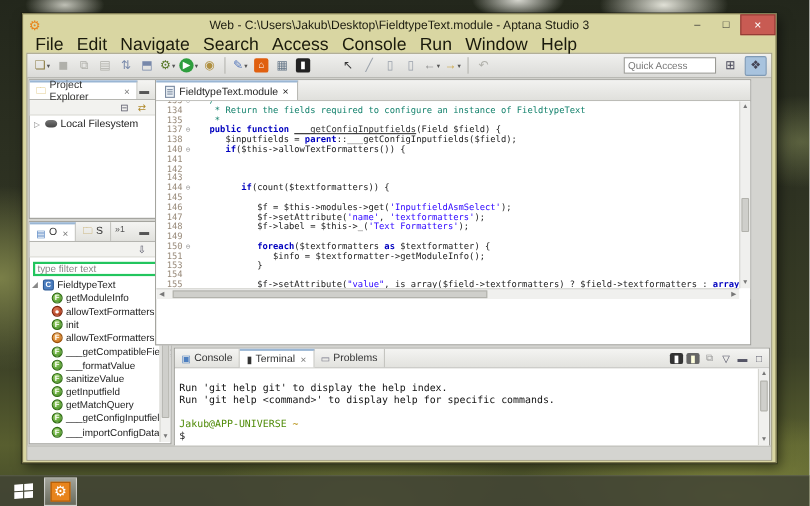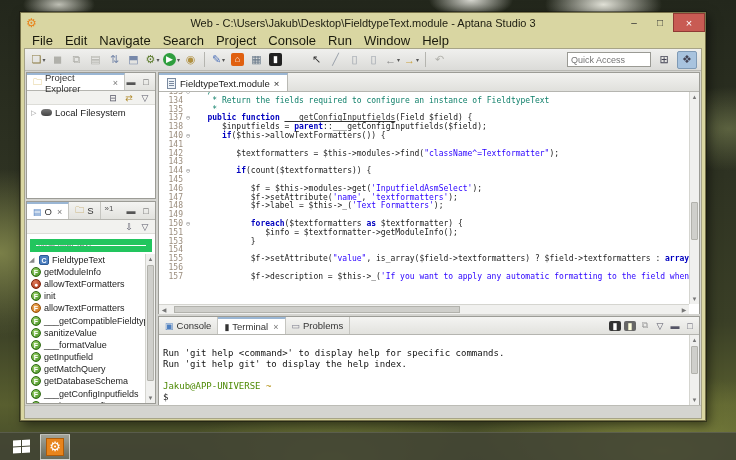--- a/index.html
+++ b/index.html
@@ -36,21 +36,21 @@
   .window { position:absolute; left:20px; top:12px; width:686px; height:409px;
     background:#d9d6a2; border:1px solid #76724a; box-shadow:0 0 0 1px rgba(20,20,10,.45), 3px 4px 10px rgba(0,0,0,.5); }
   .titlebar { height:20px; display:flex; align-items:center; padding-left:4px; position:relative; }
   .title-icon { width:13px; height:13px; color:#e8841c; font-size:12px; line-height:13px; text-align:center; }
   .title-text { position:absolute; left:0; right:0; text-align:center; font-size:11px; color:#1c1c10; }
   .win-controls { position:absolute; right:0; top:0; height:20px; display:flex; }
   .wc { width:26px; height:19px; display:flex; align-items:center; justify-content:center;
     font-size:10px; color:#333; cursor:pointer; }
   .wc.close { width:32px; background:#c85b53; color:#fff; border:1px solid #8f3a34; font-size:11px; }
   .menubar { height:15px; display:flex; align-items:center; gap:2px; padding-left:6px; }
-  .menu-item { font-size:13px; color:#1a1a0c; padding:1px 5px; cursor:pointer; }
+  .menu-item { font-size:16px; color:#1a1a0c; padding:1px 5px; cursor:pointer; }
 
   .frame-content { margin:0 3px 3px 3px; height:371px; background:#d4d4d0; border:1px solid #a7a487; }
 
   
   .toolbar { height:22px; background:linear-gradient(180deg,#f0f0ee,#dddddad); background:linear-gradient(180deg,#f0f0ee,#dbdbd8);
     border-bottom:1px solid #b9b9b4; display:flex; align-items:center; padding:0 4px; }
   .tbi { height:17px; min-width:17px; display:inline-flex; align-items:center; justify-content:center;
     font-size:11px; margin:0 1px; cursor:pointer; border-radius:2px; }
   .tbi .glyph { display:inline-flex; align-items:center; justify-content:center; }
   .tbi .boxed { width:13px; height:13px; border-radius:2px; font-size:9px; line-height:13px; text-align:center; }
@@ -79,43 +79,43 @@
   .phi { font-size:9px; color:#555; cursor:pointer; width:12px; text-align:center; }
   .panel-toolbar { height:14px; display:flex; justify-content:flex-end; align-items:center; gap:4px;
     padding-right:4px; background:#f2f2ef; border-bottom:1px solid #ddddd8; }
 
   
   .tree-row { display:flex; align-items:center; gap:3px; font-size:9.5px; color:#222; padding:2px 2px 2px 4px; cursor:pointer; }
   .tw { color:#888; font-size:7px; width:7px; }
   .drive-icon { width:11px; height:7px; background:linear-gradient(180deg,#777,#444); border-radius:45%/60%; }
 
   
-  .filter-input { width:calc(100% - 6px); margin:2px 3px; height:13px; border:6px solid #22c55e;
+  .filter-input { width:calc(100% - 6px); margin:2px 3px; height:13px; border:2px solid #22c55e;
     font-size:9px; padding:0 2px; color:#888; font-family:"Liberation Sans",sans-serif; }
   .ol-tree { font-size:9px; color:#222; overflow:hidden; position:relative; height:calc(100% - 52px); }
   .ol-row { display:flex; align-items:center; gap:3px; padding:1.1px 2px; cursor:pointer; white-space:nowrap; }
-  .ol-row.method { padding-left:4px; }
+  .ol-row.method { padding-left:20px; }
   .mi { width:10px; height:10px; border-radius:50%; color:#fff; font-size:7px; line-height:10px;
     text-align:center; flex:none; font-weight:bold; }
   .mi.class { border-radius:2px; background:#4d7fc0; border:1px solid #2c5a95; }
   .mi.public { background:radial-gradient(circle at 35% 30%, #9cd36a, #3f8a1f); border:1px solid #2f6b14; }
   .mi.private { background:radial-gradient(circle at 35% 30%, #e07a5a, #a42f10); border:1px solid #7c2008; }
   .mi.protected { background:radial-gradient(circle at 35% 30%, #f0b060, #c66a10); border:1px solid #97500a; }
   .vscroll { position:absolute; top:0; right:0; width:10px; bottom:0; background:#f0f0ee; border-left:1px solid #d5d5d0; }
   .vs-arrow { height:10px; font-size:6px; color:#777; text-align:center; line-height:10px; cursor:pointer; }
   .vs-thumb { position:absolute; left:1px; right:1px; background:#cfcfcb; border:1px solid #b2b2ac; border-radius:1px; cursor:grab; }
 
   
   .ed-tabbar { height:19px; background:linear-gradient(180deg,#f2f2f0,#e0e0dc); border-bottom:1px solid #b5b5b0; display:flex; }
   .ed-tab { display:flex; align-items:center; gap:4px; background:#fff; border-right:1px solid #b9b9b4;
     border-top:2px solid #9ab6d4; padding:0 8px; font-size:9.5px; color:#222; cursor:pointer; }
   .file-icon { width:9px; height:11px; background:#eef3f8; border:1px solid #7a8aa0; position:relative; }
   .file-icon::after { content:""; position:absolute; left:1px; top:2px; width:5px; height:1px; background:#7a8aa0;
     box-shadow:0 2px 0 #7a8aa0, 0 4px 0 #7a8aa0; }
-  .ed-body { position:relative; height:222px; overflow:hidden; background:#fff; }
+  .ed-body { position:relative; height:180px; overflow:hidden; background:#fff; }
   .code-area { position:absolute; left:0; top:-4px; right:10px; bottom:10px; overflow:hidden;
     font-family:"DejaVu Sans Mono","Liberation Mono",monospace; font-size:8px; line-height:8.8px; }
   .code-row { display:flex; white-space:pre; }
   .ln { width:24px; text-align:right; color:#9a8c7c; flex:none; }
   .fold { width:10px; text-align:center; color:#999; font-size:7px; flex:none; }
   .code-text { color:#1a1a1a; }
   .tk-k { color:#0000bf; font-weight:bold; }
   .tk-s { color:#2a00ff; }
   .tk-c { color:#11806b; }
   .tk-fn { color:#333; text-decoration:underline; }
@@ -148,21 +148,21 @@
           <div class="wc">□</div>
           <div class="wc close">×</div>
         </div>
     </div>
 
     <div class="menubar" id="menubar">
         <span class="menu-item">File</span>
         <span class="menu-item">Edit</span>
         <span class="menu-item">Navigate</span>
         <span class="menu-item">Search</span>
-        <span class="menu-item">Project</span>
+        <span class="menu-item">Access</span>
         <span class="menu-item">Console</span>
         <span class="menu-item">Run</span>
         <span class="menu-item">Window</span>
         <span class="menu-item">Help</span>
       </div>
 
     <div class="frame-content">
 
       <div class="toolbar">
         <span id="tb-icons" style="display:flex;align-items:center;">
@@ -317,73 +317,69 @@
                 <div class="ol-row method">
                   <span class="mi protected">F</span>
                   <span>allowTextFormatters</span>
                 </div>
                 <div class="ol-row method">
                   <span class="mi public">F</span>
                   <span>___getCompatibleFieldtypes</span>
                 </div>
                 <div class="ol-row method">
                   <span class="mi public">F</span>
+                  <span>___formatValue</span>
+                </div>
+                <div class="ol-row method">
+                  <span class="mi public">F</span>
                   <span>sanitizeValue</span>
                 </div>
                 <div class="ol-row method">
                   <span class="mi public">F</span>
-                  <span>___formatValue</span>
-                </div>
-                <div class="ol-row method">
-                  <span class="mi public">F</span>
                   <span>getInputfield</span>
                 </div>
                 <div class="ol-row method">
                   <span class="mi public">F</span>
                   <span>getMatchQuery</span>
-                </div>
-                <div class="ol-row method">
-                  <span class="mi public">F</span>
-                  <span>getDatabaseSchema</span>
                 </div>
                 <div class="ol-row method">
                   <span class="mi public">F</span>
                   <span>___getConfigInputfields</span>
                 </div>
                 <div class="ol-row method">
                   <span class="mi public">F</span>
                   <span>___importConfigData</span>
                 </div>
               </div>
             <div class="vscroll">
               <div class="vs-arrow">▲</div>
               <div class="vs-thumb" style="top:11px; height:78%;"></div>
               <div class="vs-arrow" style="position:absolute;bottom:0;left:0;right:0;">▼</div>
             </div>
           </div>
         </div>
 
-        <div class="panel" style="left:133px; top:1px; width:546px; height:242px; right:auto; width:calc(100% - 134px);">
+        <div class="panel" style="left:116px; top:1px; width:546px; height:242px; right:auto; width:calc(100% - 134px);">
           <div class="ed-tabbar">
             <div class="ed-tab">
               <span class="file-icon"></span>
               <span>FieldtypeText.module</span>
               <span class="tclose">×</span>
             </div>
           </div>
           <div class="ed-body">
             <div class="code-area" id="code-area">
                 <div class="code-row"><span class="ln">133</span><span class="fold">⊖</span><span class="code-text"><span class="tk-c">   /**</span></span></div>
                 <div class="code-row"><span class="ln">134</span><span class="fold"> </span><span class="code-text"><span class="tk-c">    * Return the fields required to configure an instance of FieldtypeText</span></span></div>
                 <div class="code-row"><span class="ln">135</span><span class="fold"> </span><span class="code-text"><span class="tk-c">    *</span></span></div>
                 <div class="code-row"><span class="ln">137</span><span class="fold">⊖</span><span class="code-text"><span class="code-text">   </span><span class="tk-k">public</span><span class="code-text"> </span><span class="tk-k">function</span><span class="code-text"> </span><span class="tk-fn">___getConfigInputfields</span><span class="code-text">(Field $field) {</span></span></div>
                 <div class="code-row"><span class="ln">138</span><span class="fold"> </span><span class="code-text"><span class="code-text">      $inputfields = </span><span class="tk-k">parent</span><span class="code-text">::___getConfigInputfields($field);</span></span></div>
                 <div class="code-row"><span class="ln">140</span><span class="fold">⊖</span><span class="code-text"><span class="code-text">      </span><span class="tk-k">if</span><span class="code-text">($this-&gt;allowTextFormatters()) {</span></span></div>
                 <div class="code-row"><span class="ln">141</span><span class="fold"> </span><span class="code-text"></span></div>
-                <div class="code-row"><span class="ln">142</span><span class="fold"> </span><span class="code-text"><span class="code-text">         $textformatters = $this-&gt;modules-&gt;find(</span><span class="tk-s">"className^=Textformatter"</span><span class="code-text">);</span></span></div>
+                <div class="code-row"><span class="ln">142</span><span class="fold"> </span></div>
                 <div class="code-row"><span class="ln">143</span><span class="fold"> </span><span class="code-text"></span></div>
                 <div class="code-row"><span class="ln">144</span><span class="fold">⊖</span><span class="code-text"><span class="code-text">         </span><span class="tk-k">if</span><span class="code-text">(count($textformatters)) {</span></span></div>
                 <div class="code-row"><span class="ln">145</span><span class="fold"> </span><span class="code-text"></span></div>
                 <div class="code-row"><span class="ln">146</span><span class="fold"> </span><span class="code-text"><span class="code-text">            $f = $this-&gt;modules-&gt;get(</span><span class="tk-s">'InputfieldAsmSelect'</span><span class="code-text">);</span></span></div>
                 <div class="code-row"><span class="ln">147</span><span class="fold"> </span><span class="code-text"><span class="code-text">            $f-&gt;setAttribute(</span><span class="tk-s">'name'</span><span class="code-text">, </span><span class="tk-s">'textformatters'</span><span class="code-text">);</span></span></div>
                 <div class="code-row"><span class="ln">148</span><span class="fold"> </span><span class="code-text"><span class="code-text">            $f-&gt;label = $this-&gt;_(</span><span class="tk-s">'Text Formatters'</span><span class="code-text">);</span></span></div>
                 <div class="code-row"><span class="ln">149</span><span class="fold"> </span><span class="code-text"></span></div>
                 <div class="code-row"><span class="ln">150</span><span class="fold">⊖</span><span class="code-text"><span class="code-text">            </span><span class="tk-k">foreach</span><span class="code-text">($textformatters </span><span class="tk-k">as</span><span class="code-text"> $textformatter) {</span></span></div>
                 <div class="code-row"><span class="ln">151</span><span class="fold"> </span><span class="code-text"><span class="code-text">               $info = $textformatter-&gt;getModuleInfo();</span></span></div>
                 <div class="code-row"><span class="ln">153</span><span class="fold"> </span><span class="code-text"><span class="code-text">            }</span></span></div>
@@ -426,21 +422,21 @@
               <div class="phead-icons" id="bp-head-icons">
                 <span class="phi" style="color: rgb(255, 255, 255); background: rgb(51, 51, 51); border-radius: 2px;">▮</span>
                 <span class="phi" style="color: rgb(255, 255, 221); background: rgb(102, 102, 102); border-radius: 2px;">▮</span>
                 <span class="phi" style="color: rgb(153, 153, 153);">⧉</span>
                 <span class="phi" style="color: rgb(85, 85, 102);">▽</span>
                 <span class="phi" style="color: rgb(85, 85, 102);">▬</span>
                 <span class="phi" style="color: rgb(85, 85, 102);">□</span>
               </div>
             </div>
           <div class="term-body">
-            <div class="term-text" id="term-text"><div>&nbsp;</div><div>Run 'git help &lt;command&gt;' to display help for specific commands.</div><div>Run 'git help git' to display the help index.</div><div>&nbsp;</div><div><span class="tg">Jakub@APP-UNIVERSE</span><span class="ty"> ~</span></div><div>$</div></div>
+            <div class="term-text" id="term-text"><div>&nbsp;</div><div>Run 'git help git' to display the help index.</div><div>Run 'git help &lt;command&gt;' to display help for specific commands.</div><div>&nbsp;</div><div><span class="tg">Jakub@APP-UNIVERSE</span><span class="ty"> ~</span></div><div>$</div></div>
             <div class="vscroll" style="bottom:0;">
               <div class="vs-arrow">▲</div>
               <div class="vs-thumb" style="top:11px; height:40%;"></div>
               <div class="vs-arrow" style="position:absolute;bottom:0;left:0;right:0;">▼</div>
             </div>
           </div>
         </div>
 
       </div>
 

